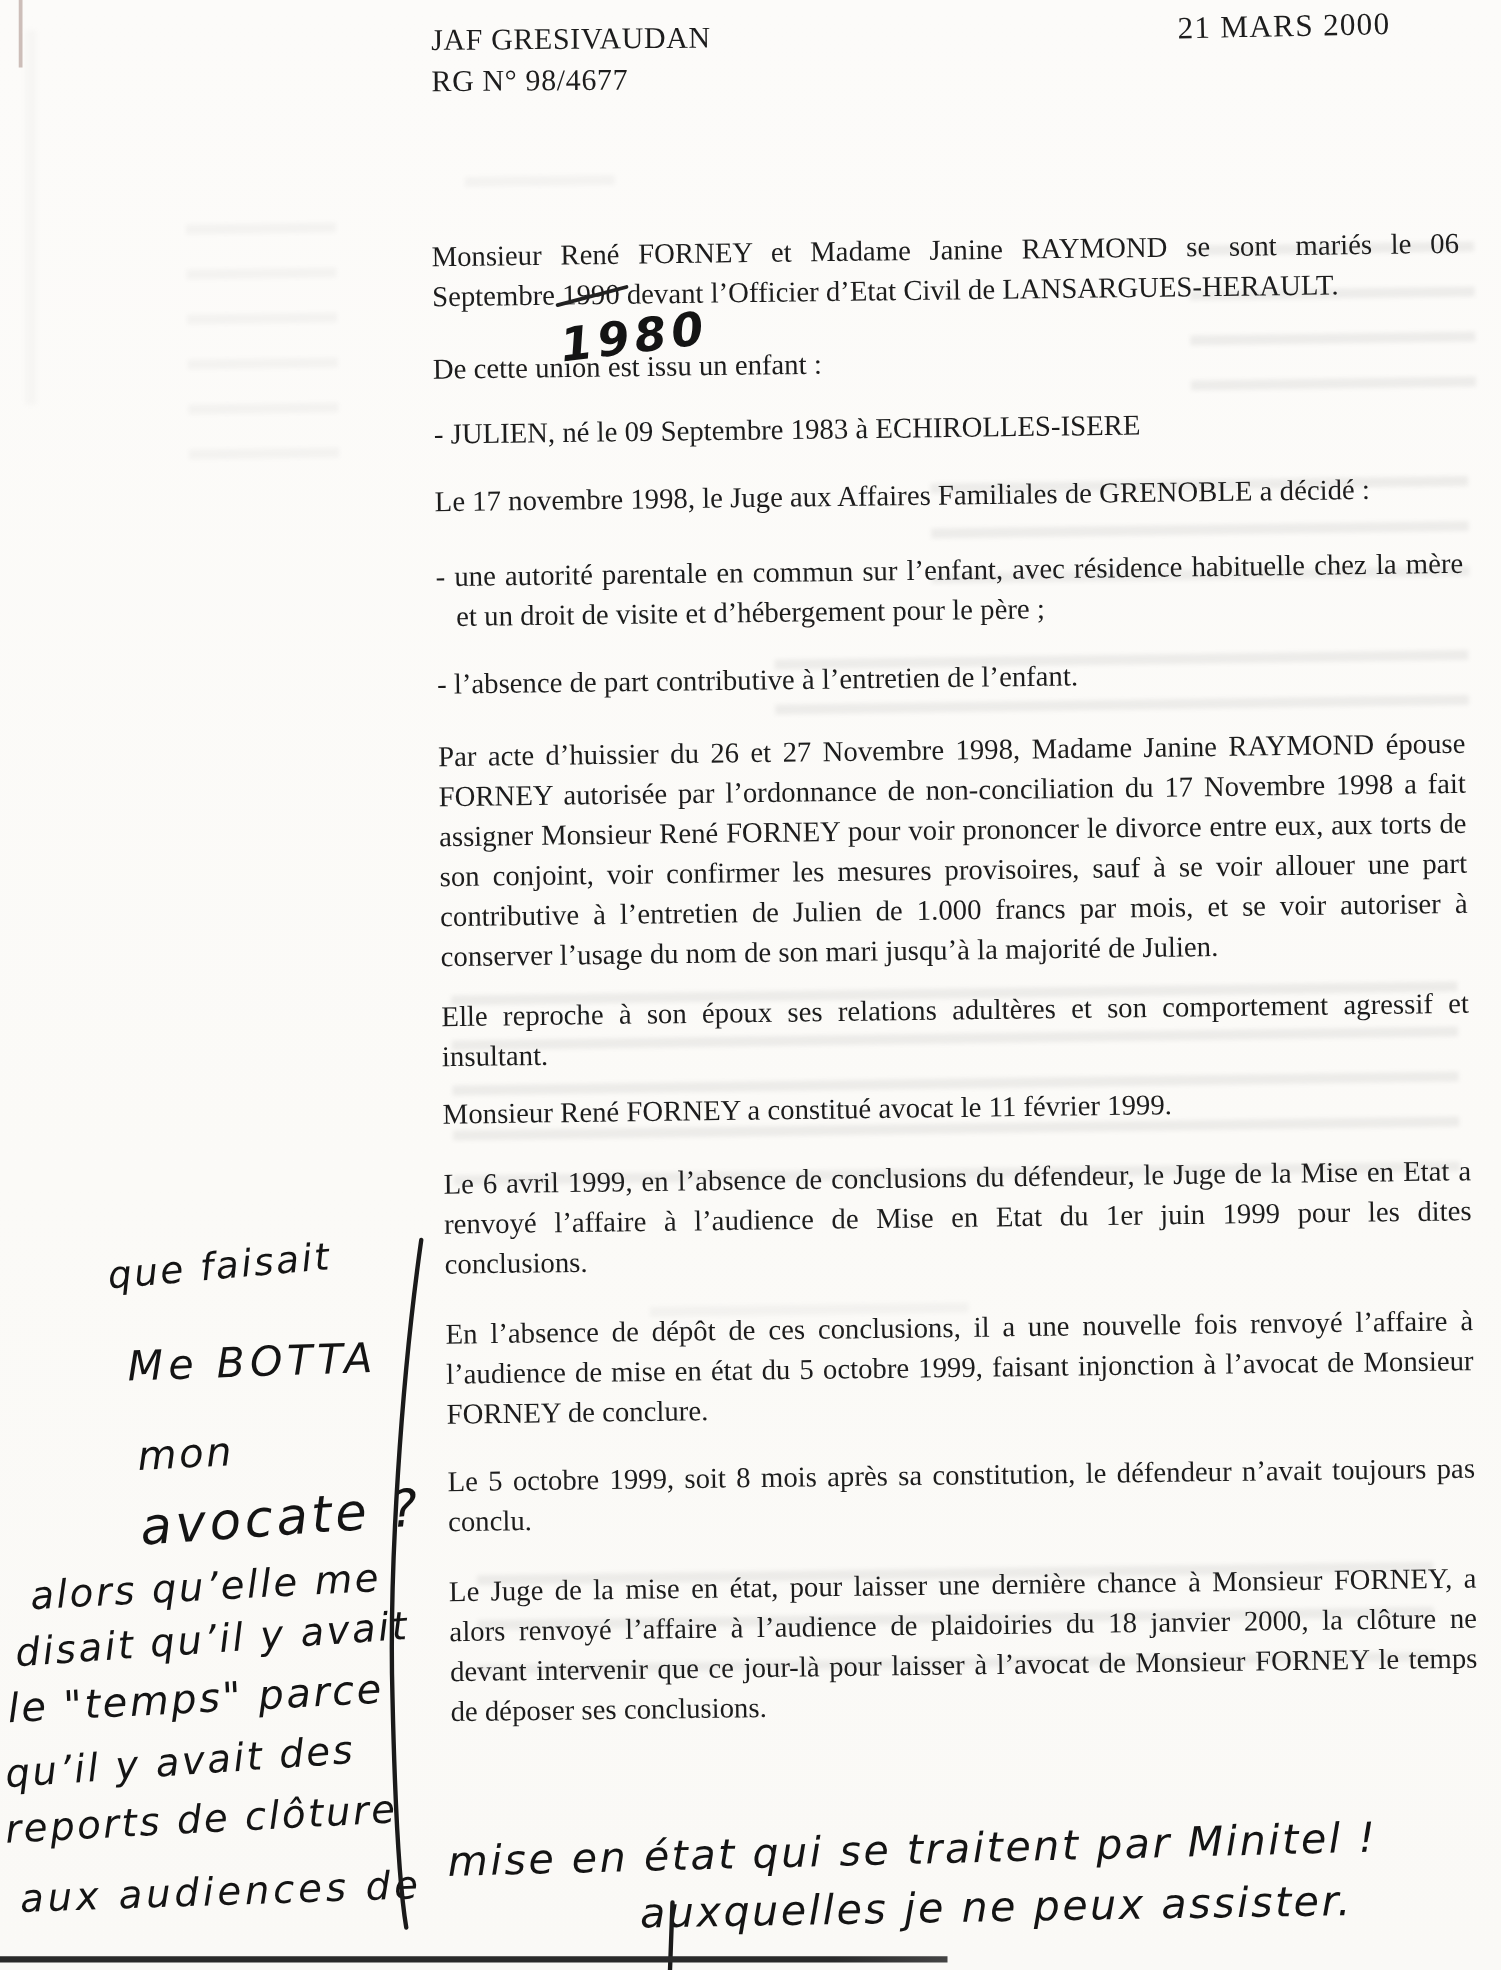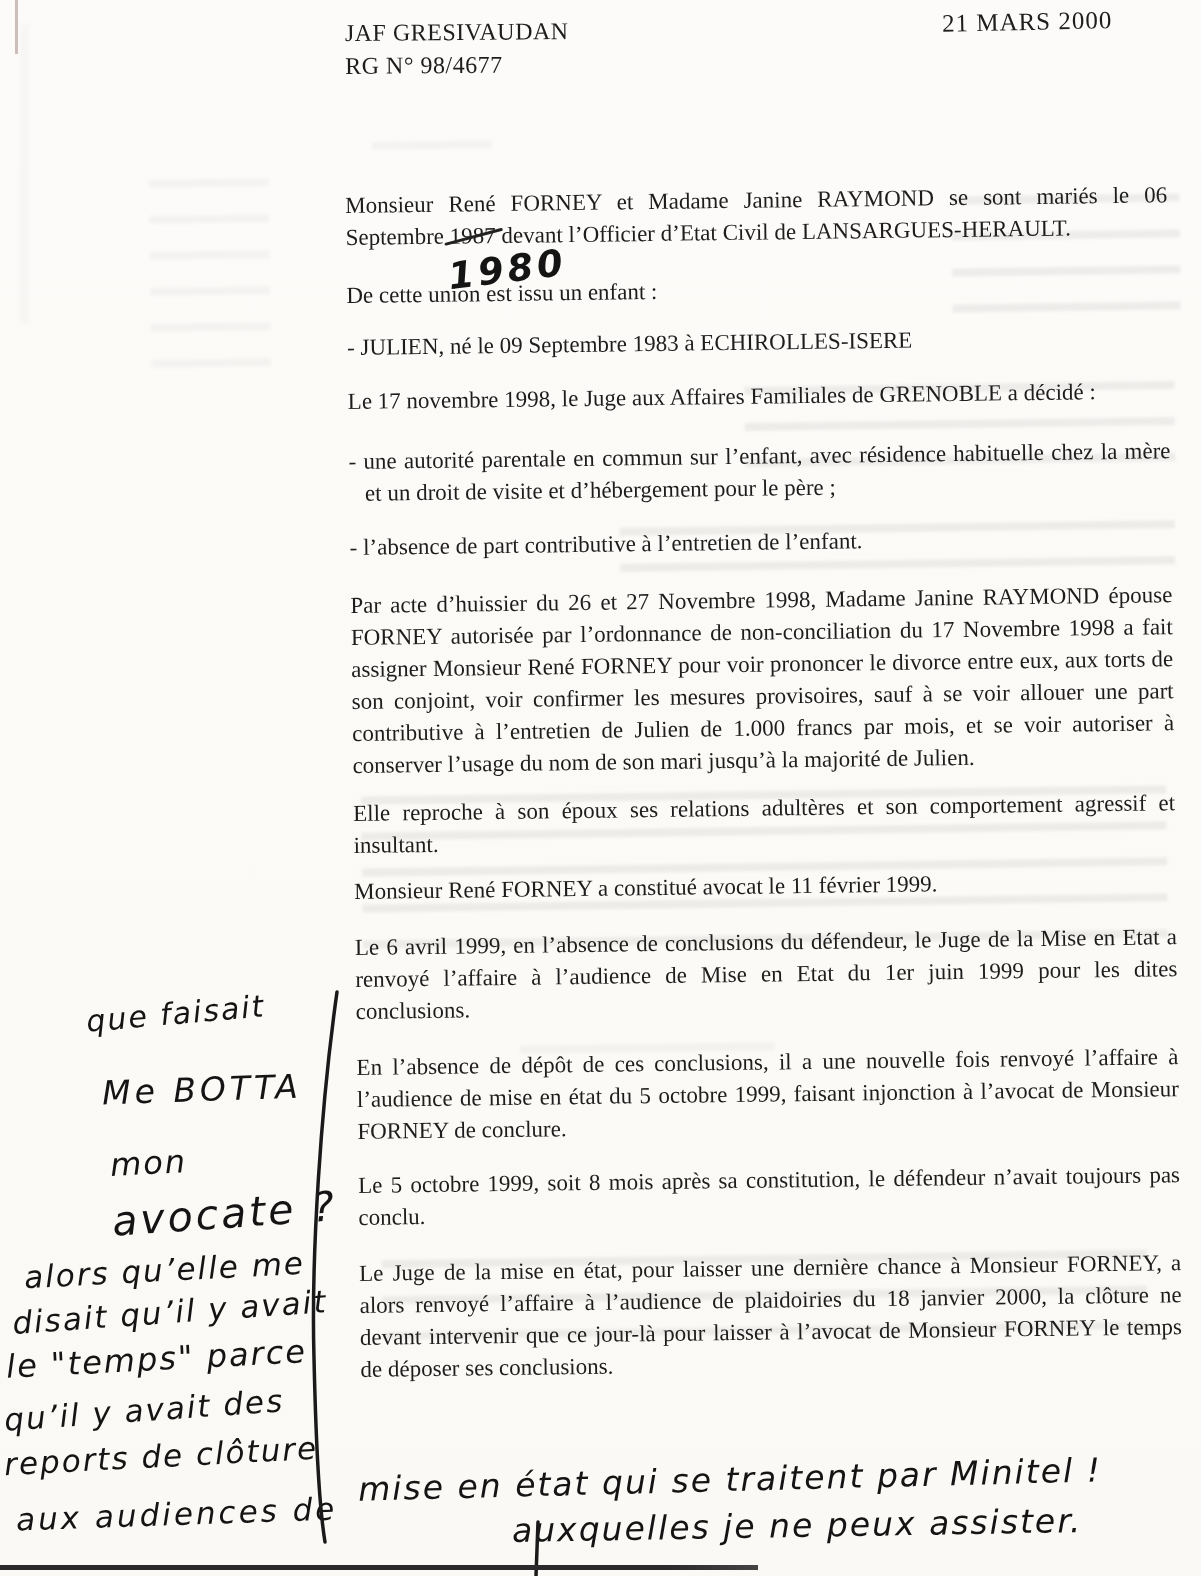--- a/index.html
+++ b/index.html
@@ -69,21 +69,21 @@
 <div class="edge-mark"></div>
 <div class="left-shadow"></div>
 
 <div class="header-left">
   <div>JAF GRESIVAUDAN</div>
   <div>RG N° 98/4677</div>
 </div>
 <div class="date-stamp">21 MARS 2000</div>
 
 <div class="printed">
-  <p style="margin-bottom:26px"><span>Monsieur René FORNEY et Madame Janine RAYMOND se sont mariés le 06 Septembre </span><span class="struck">1987</span><span> devant l’Officier d’Etat Civil de LANSARGUES-HERAULT.</span></p>
+  <p style="margin-bottom:26px"><span>Monsieur René FORNEY et Madame Janine RAYMOND se sont mariés le 06 Septembre </span><span class="struck">1990</span><span> devant l’Officier d’Etat Civil de LANSARGUES-HERAULT.</span></p>
   <p style="margin-bottom:20px">De cette union est issu un enfant :</p>
   <p style="margin-bottom:22px">- JULIEN, né le 09 Septembre 1983 à ECHIROLLES-ISERE</p>
   <p style="margin-bottom:28px">Le 17 novembre 1998, le Juge aux Affaires Familiales de GRENOBLE a décidé :</p>
   <p class="hang" style="margin-bottom:22px">- une autorité parentale en commun sur l’enfant, avec résidence habituelle chez la mère et un droit de visite et d’hébergement pour le père ;</p>
   <p class="hang" style="margin-bottom:26px">- l’absence de part contributive à l’entretien de l’enfant.</p>
   <p style="margin-bottom:16px">Par acte d’huissier du 26 et 27 Novembre 1998, Madame Janine RAYMOND épouse FORNEY autorisée par l’ordonnance de non-conciliation du 17 Novembre 1998 a fait assigner Monsieur René FORNEY pour voir prononcer le divorce entre eux, aux torts de son conjoint, voir confirmer les mesures provisoires, sauf à se voir allouer une part contributive à l’entretien de Julien de 1.000 francs par mois, et se voir autoriser à conserver l’usage du nom de son mari jusqu’à la majorité de Julien.</p>
   <p style="margin-bottom:14px">Elle reproche à son époux ses relations adultères et son comportement agressif et insultant.</p>
   <p style="margin-bottom:24px">Monsieur René FORNEY a constitué avocat le 11 février 1999.</p>
   <p style="margin-bottom:24px">Le 6 avril 1999, en l’absence de conclusions du défendeur, le Juge de la Mise en Etat a renvoyé l’affaire à l’audience de Mise en Etat du 1er juin 1999 pour les dites conclusions.</p>
   <p style="margin-bottom:22px">En l’absence de dépôt de ces conclusions, il a une nouvelle fois renvoyé l’affaire à l’audience de mise en état du 5 octobre 1999, faisant injonction à l’avocat de Monsieur FORNEY de conclure.</p>

